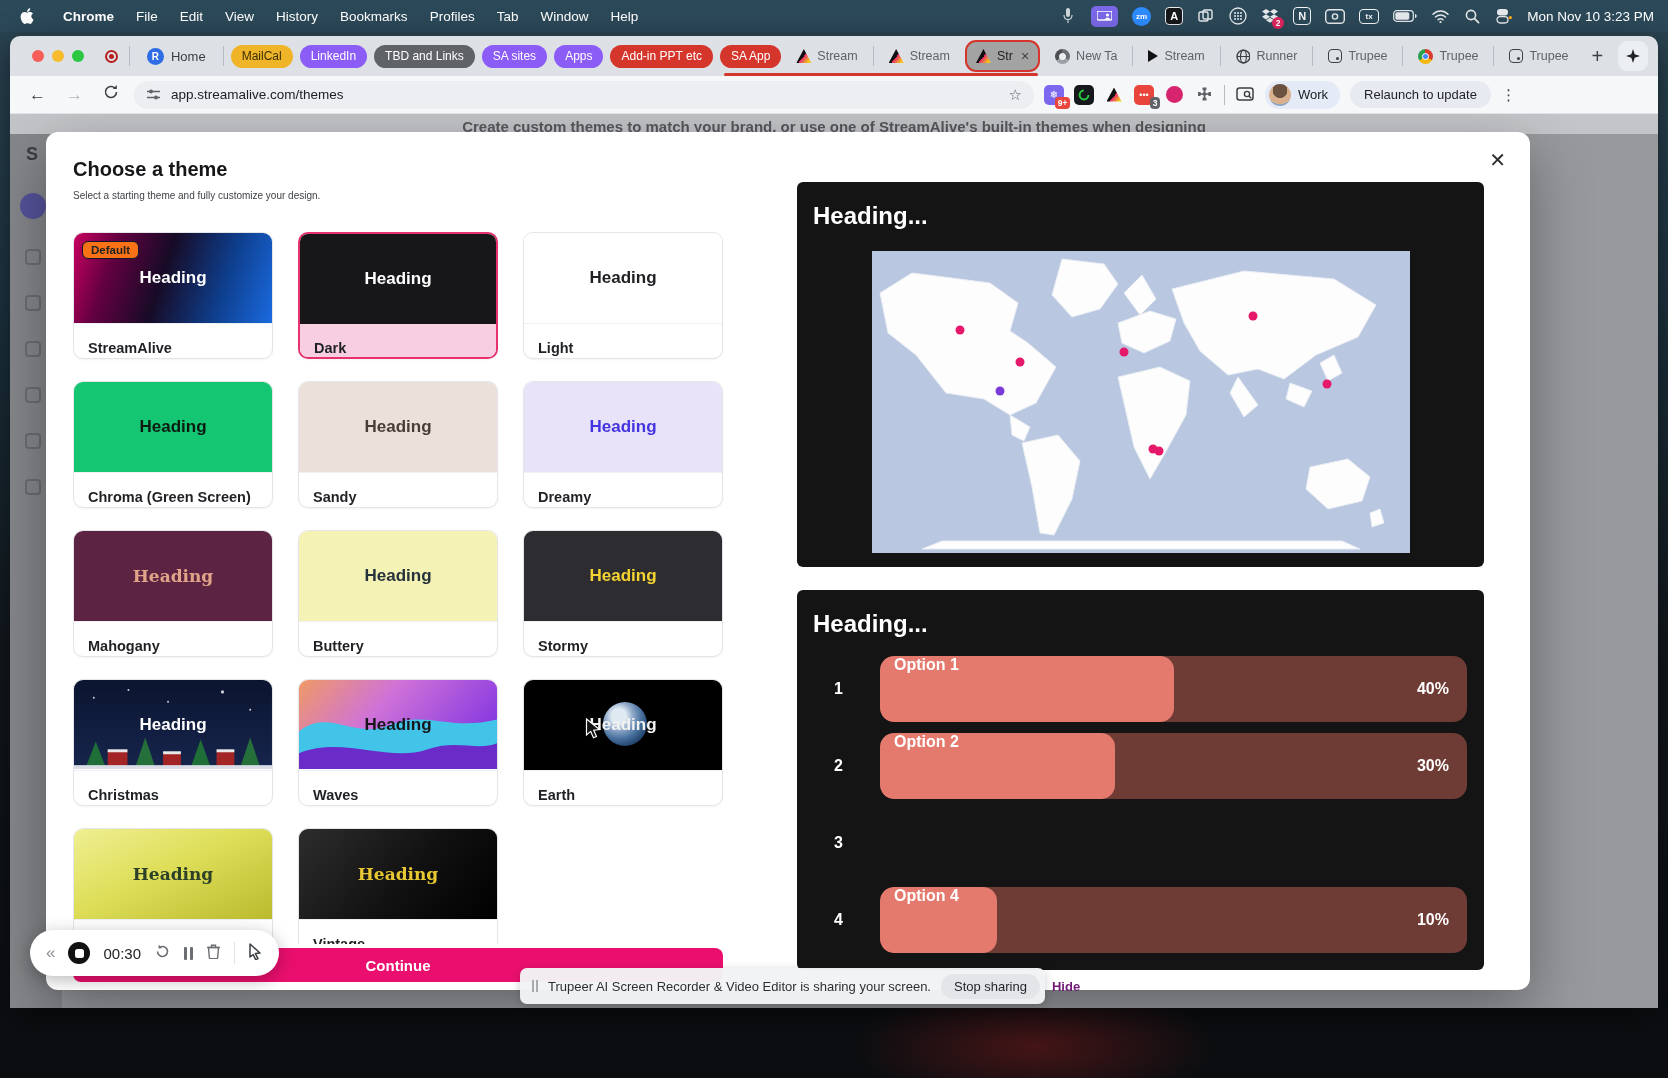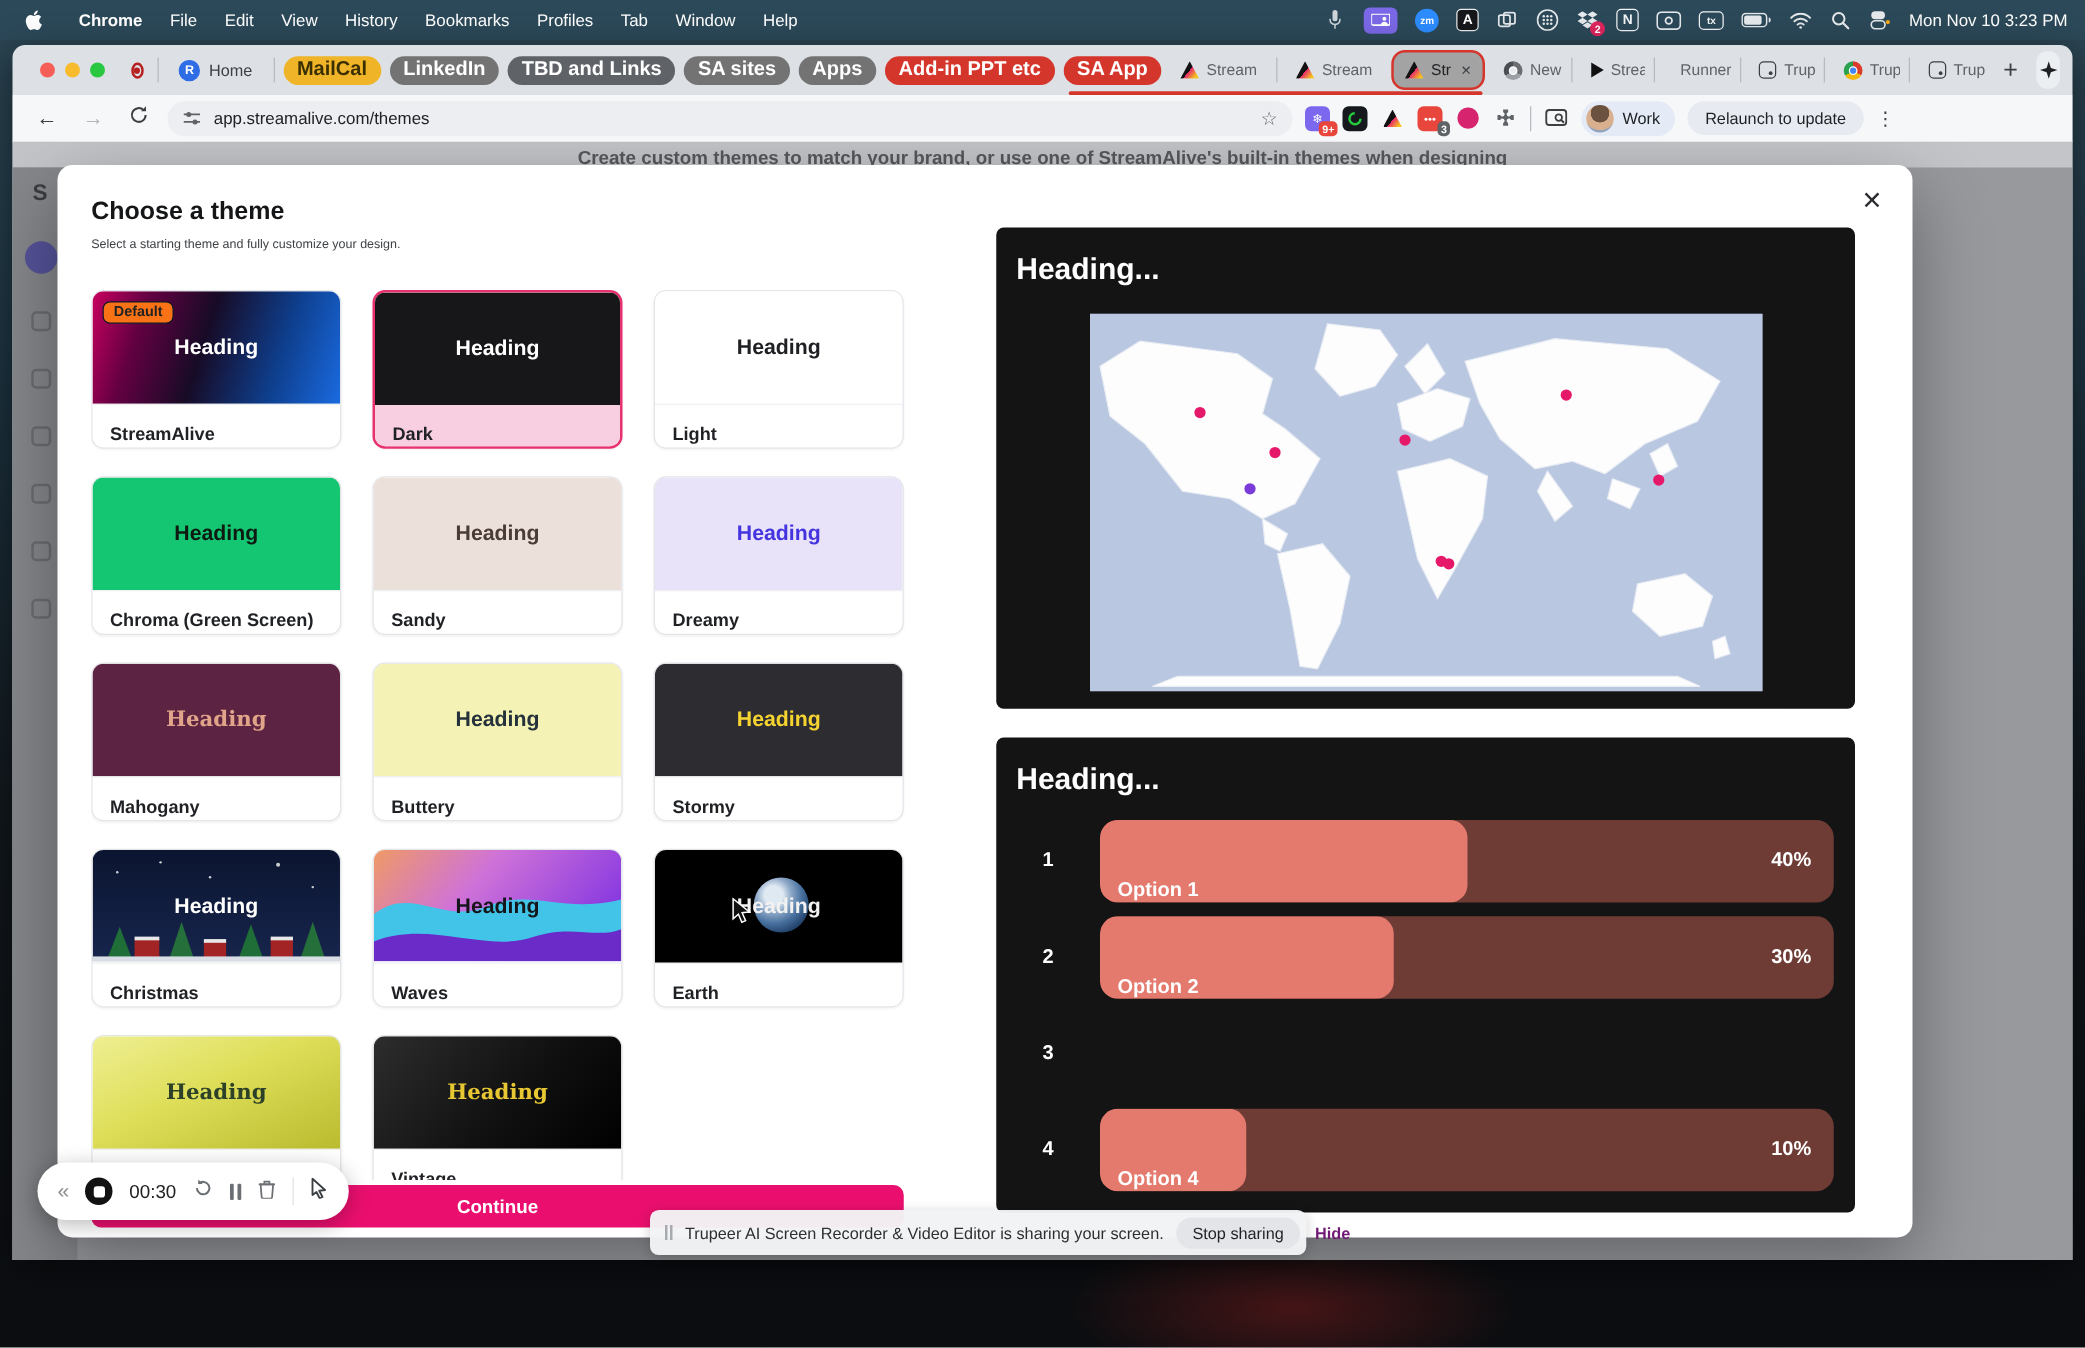--- a/index.html
+++ b/index.html
@@ -37,22 +37,22 @@
   .tabstrip { height:40px; display:flex; align-items:center; padding:0 10px 0 22px; gap:7px; position:relative; }
   .lights { display:flex; gap:8px; margin-right:14px; }
   .light { width:12px; height:12px; border-radius:50%; }
   .l-red{background:#f55f57;} .l-yel{background:#f8bb2d;} .l-grn{background:#2ac840;}
   .rec-dot { width:13px; height:13px; border-radius:50%; border:2px solid #b81f1f; display:flex; align-items:center; justify-content:center; margin-right:4px;}
   .rec-dot i { width:5px; height:5px; border-radius:50%; background:#b81f1f; }
   .tdiv { width:1px; height:20px; background:#b7bbc1; }
   .pinned { display:flex; align-items:center; gap:7px; padding:0 10px; color:#3c4043; font-size:13px; }
   .pin-av { width:17px; height:17px; border-radius:50%; background:#2e6de5; color:#fff; font-size:10px; font-weight:bold;
     display:flex; align-items:center; justify-content:center; }
-  .chip { height:23px; padding:0 11px; border-radius:12px; font-size:16px; font-weight:bold; display:flex; align-items:center; white-space:nowrap; }
-  .c-yellow{background:#f0b429;color:#3a2f00;} .c-blue{background:#737373;color:#fff;}
+  .chip { height:23px; padding:0 11px; border-radius:12px; font-size:12px; font-weight:normal; display:flex; align-items:center; white-space:nowrap; }
+  .c-yellow{background:#f0b429;color:#3a2f00;} .c-blue{background:#8b5cf6;color:#fff;}
   .c-gray{background:#5f6368;color:#fff;} .c-red{background:#d5362c;color:#fff;}
   .tab { display:flex; align-items:center; gap:6px; padding:0 8px; height:34px; color:#5f6368; font-size:12.5px; max-width:92px; overflow:hidden; white-space:nowrap; }
   .sa-group { display:flex; align-items:center; gap:7px; position:relative; padding-bottom:0; }
   .sa-group::after { content:""; position:absolute; left:4px; right:2px; bottom:-3px; height:3px; border-radius:3px; background:#d5362c; }
   .tab.active { background:#a3a3a3; border:2px solid #d5362c; border-radius:11px; height:32px; padding:0 9px; color:#202124; position:relative; z-index:2; }
   .sa-logo { width:15px; height:14px; clip-path:polygon(50% 0,100% 100%,0 100%);
     background:linear-gradient(130deg,#111 52%,#e82a6c 52%,#f6c21c 85%); flex:0 0 auto; }
   .chrome-ic { width:15px; height:15px; border-radius:50%; flex:0 0 auto;
     background:conic-gradient(#da3c2c 0 33%,#f3b60c 33% 66%,#2aa14c 66% 100%); position:relative; }
   .chrome-ic::after { content:""; position:absolute; inset:4px; border-radius:50%; background:#4286f5; border:1.5px solid #fff; }
@@ -126,21 +126,21 @@
   
   .pcard { position:absolute; left:751px; width:687px; background:#141414; border-radius:6px; color:#fff; }
   .pcard.map { top:50px; height:385px; }
   .pcard.poll { top:458px; height:380px; }
   .pheading { position:absolute; left:16px; top:20px; font-size:24px; font-weight:bold; }
   .mapbox { position:absolute; left:75px; top:69px; width:538px; height:302px; background:#b9c7e1; }
   .pollrows { position:absolute; left:0; top:66px; width:100%; }
   .prow { display:flex; align-items:center; height:66px; margin-bottom:11px; }
   .pnum { width:83px; text-align:center; font-size:16px; font-weight:bold; color:#fff; }
   .ptrack { position:relative; width:587px; height:66px; background:#6e3c35; border-radius:14px; overflow:hidden; }
-  .pfill { position:absolute; left:0; top:0; bottom:0; background:#e4796d; border-radius:14px; display:flex; align-items:flex-end; }
+  .pfill { position:absolute; left:0; top:0; bottom:0; background:#e4796d; border-radius:14px; display:flex; align-items:flex-start; }
   .plabel { margin-left:14px; font-size:16px; font-weight:bold; color:#fff; white-space:nowrap; }
   .ppct { position:absolute; right:18px; top:0; bottom:0; display:flex; align-items:center; font-size:16px; font-weight:bold; color:#fff; }
   
   .recorder { position:absolute; left:30px; top:930px; height:46px; border-radius:23px; background:#fff;
     box-shadow:0 4px 18px rgba(0,0,0,.28); display:flex; align-items:center; padding:0 16px; gap:13px; z-index:30; }
   .rc-collapse { font-size:17px; color:#8a8d91; }
   .rc-stop { width:22px; height:22px; border-radius:50%; background:#121212; display:flex; align-items:center; justify-content:center; }
   .rc-stop i { width:9px; height:9px; background:#fff; border-radius:2.5px; }
   .rc-time { font-size:15px; color:#222; }
   .rc-pause { display:flex; gap:3px; }

